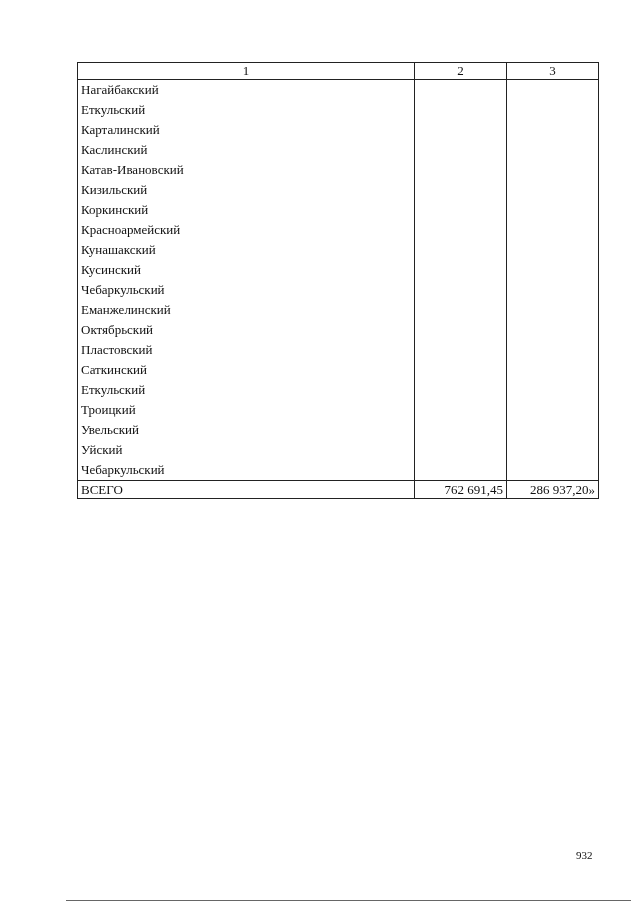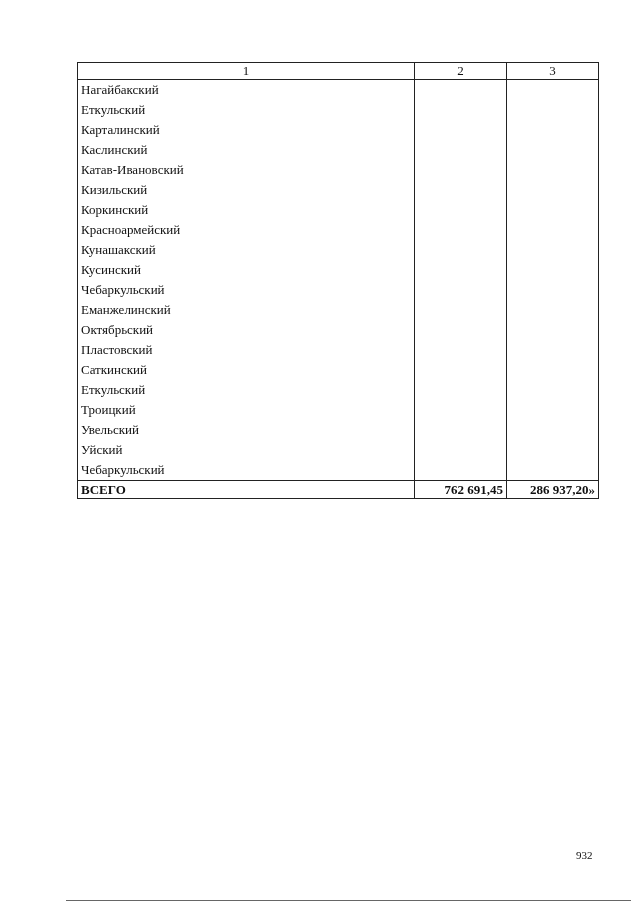--- a/index.html
+++ b/index.html
@@ -6,21 +6,21 @@
     body { width: 640px; height: 905px; position: relative; overflow: hidden;
            font-family: "Liberation Serif", "DejaVu Serif", serif; color: #111; }
     .page-table { position: absolute; left: 77px; top: 62px; width: 521px;
                   border-collapse: collapse; table-layout: fixed; font-size: 13px; }
     .page-table td { border-left: 1px solid #222; border-right: 1px solid #222;
                      padding: 0 0 0 3px; height: 20px; line-height: 20px;
                      white-space: nowrap; overflow: hidden; }
     .page-table tr.hdr td { border-top: 1px solid #222; border-bottom: 1px solid #222;
                             text-align: center; height: 16px; line-height: 16px; padding: 0; }
     .page-table tr.total td { border-top: 1px solid #222; border-bottom: 1px solid #222;
-                              font-weight: bold; height: 17px; line-height: 17px; }
+                              font-weight: normal; height: 17px; line-height: 17px; }
     .page-table tr.total td.num { text-align: right; padding-right: 3px; margin-left: 41px; }
     col.c1 { width: 337px; } col.c2 { width: 92px; } col.c3 { width: 92px; }
     .page-number { position: absolute; left: 576px; top: 849px; font-size: 11px; }
     .footer-rule { position: absolute; left: 66px; top: 900px; width: 565px; height: 1px;
                    background: #666; }
   </style>
 </head>
 <body>
 
 <table class="page-table">

